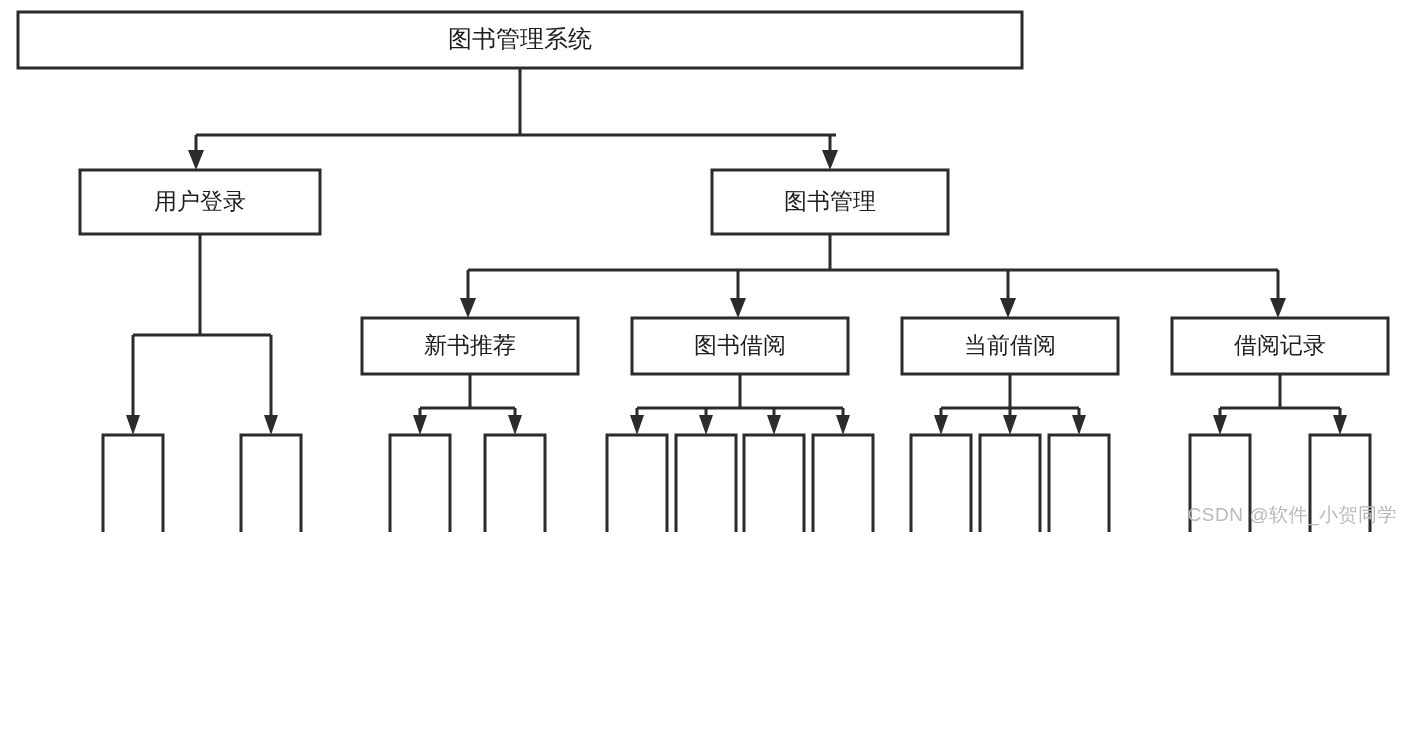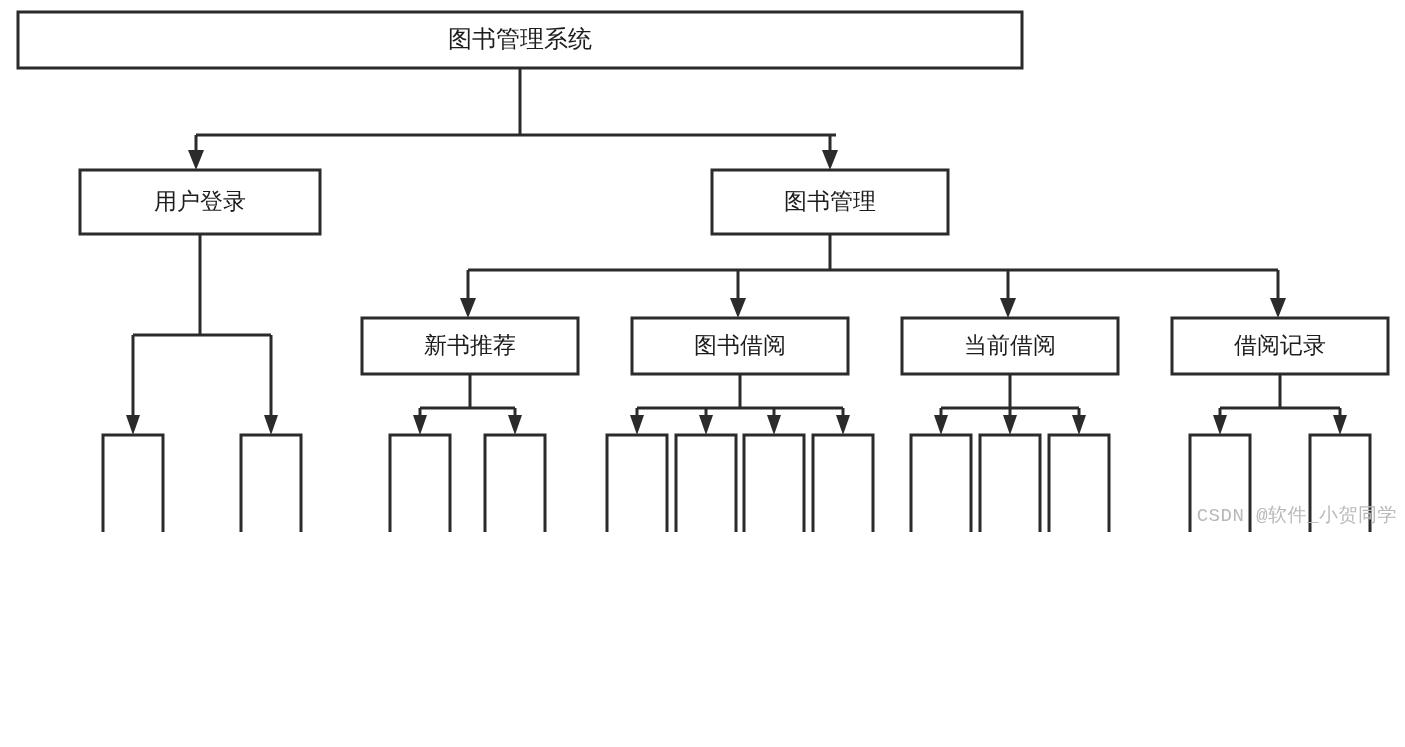--- a/index.html
+++ b/index.html
@@ -65,21 +65,21 @@
     font-size: 25px;
     line-height: 1;
     letter-spacing: 2px;
     color: #1c1c1c;
     white-space: nowrap;
   }
   .watermark {
     position: absolute;
     right: 8px;
     bottom: 4px;
-    font-family: Liberation Mono, monospace;
+    font-family: Liberation Sans, sans-serif;
     font-size: 19px;
     color: #b9b9b9;
     letter-spacing: 0.5px;
     user-select: none;
   }
 </style>
 </head>
 <body>
 
 <div id="diagram-root">

